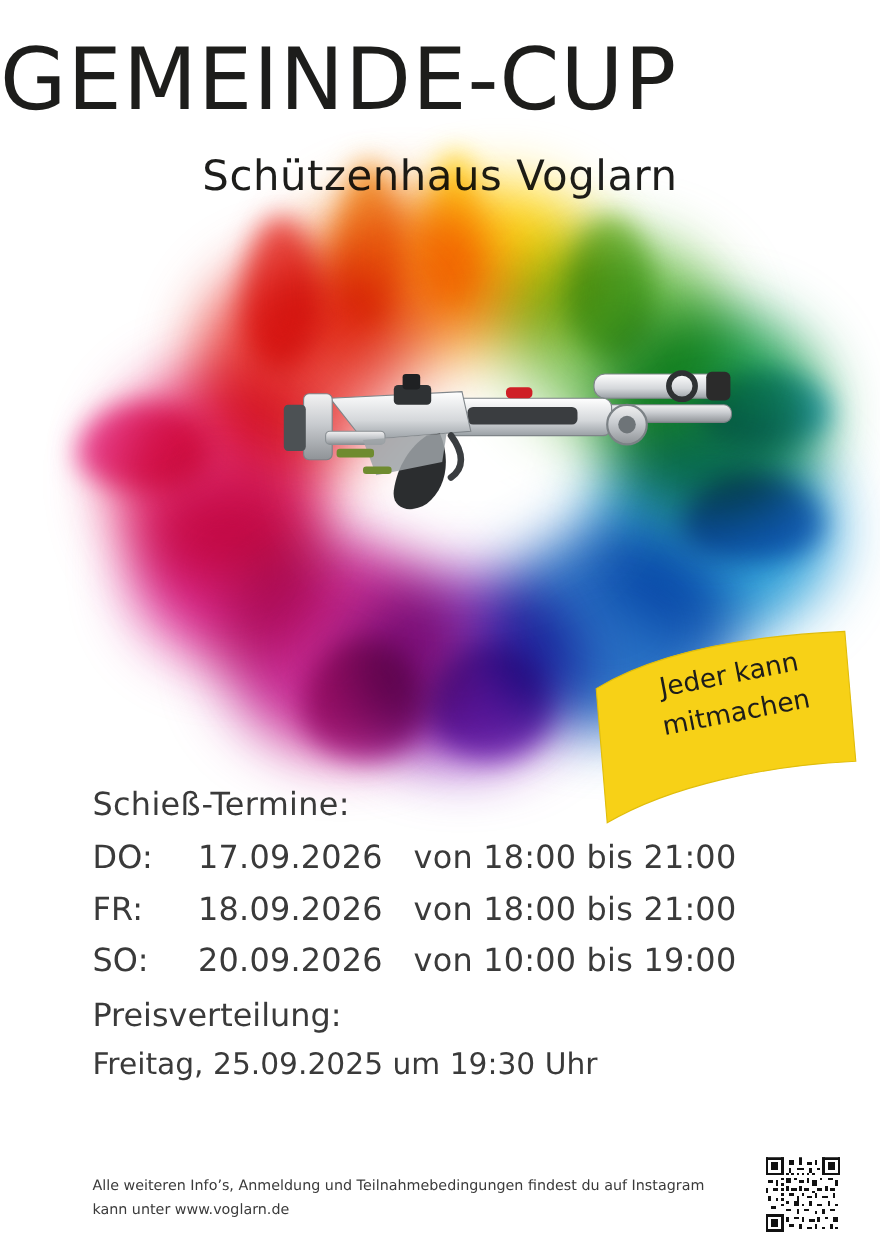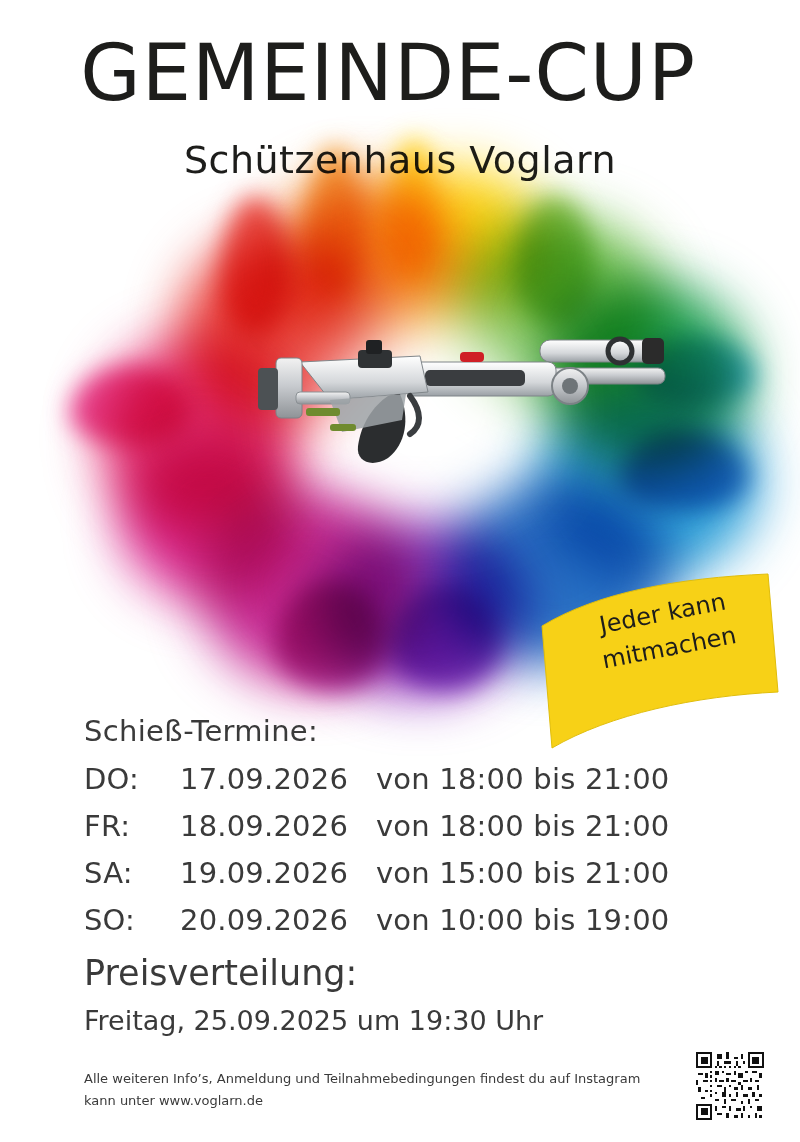--- a/index.html
+++ b/index.html
@@ -22,21 +22,21 @@
     background: #ffffff;
     overflow: hidden;
   }
 
   
   .title {
     position: absolute;
     top: 34px;
     left: 0;
     width: 696px;
-    text-align: right;
+    text-align: left;
     font-family: "DejaVu Sans", sans-serif;
     font-size: 78px;
     line-height: 1.0;
     font-weight: 400;
     letter-spacing: 1px;
     color: #1d1d1b;
   }
   .subtitle {
     position: absolute;
     top: 138px;
@@ -122,21 +122,21 @@
     font-size: 29px;
     margin-bottom: 13px;
     letter-spacing: 0.2px;
   }
   .row .day   { width: 96px; flex: 0 0 96px; }
   .row .date  { width: 196px; flex: 0 0 196px; }
   .row .time  { flex: 1 1 auto; }
 
   .award-head {
     margin-top: 16px;
-    font-size: 35px;
+    font-size: 29px;
     margin-bottom: 12px;
   }
   .award-line {
     font-size: 27px;
   }
 
   
   .footer {
     position: absolute;
     left: 84px;
@@ -249,25 +249,20 @@
 
     <div class="row">
       <span class="day">DO:</span>
       <span class="date">17.09.2026</span>
       <span class="time">von 18:00 bis 21:00</span>
     </div>
     <div class="row">
       <span class="day">FR:</span>
       <span class="date">18.09.2026</span>
       <span class="time">von 18:00 bis 21:00</span>
-    </div>
-    <div class="row">
-      <span class="day">SA:</span>
-      <span class="date">19.09.2026</span>
-      <span class="time">von 15:00 bis 21:00</span>
     </div>
     <div class="row">
       <span class="day">SO:</span>
       <span class="date">20.09.2026</span>
       <span class="time">von 10:00 bis 19:00</span>
     </div>
 
     <div class="award-head">Preisverteilung:</div>
     <div class="award-line">Freitag, 25.09.2025 um 19:30 Uhr</div>
   </div>

